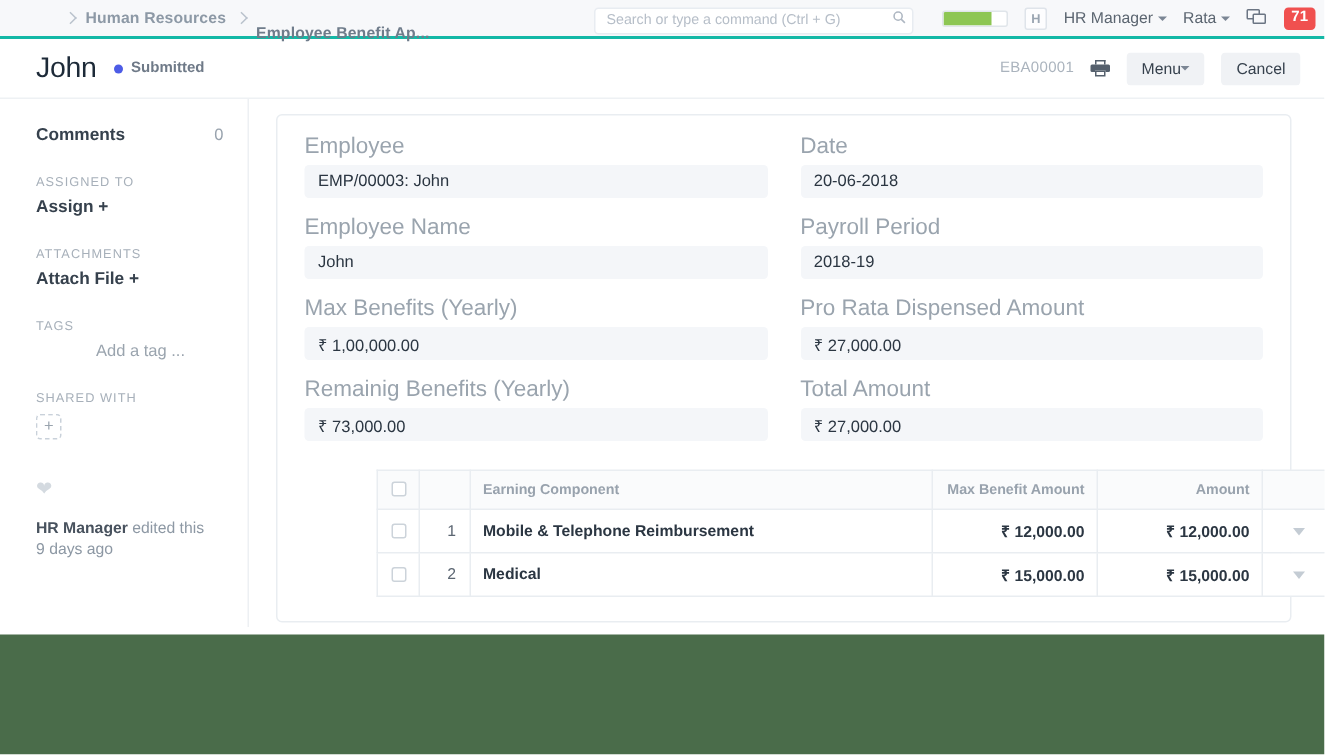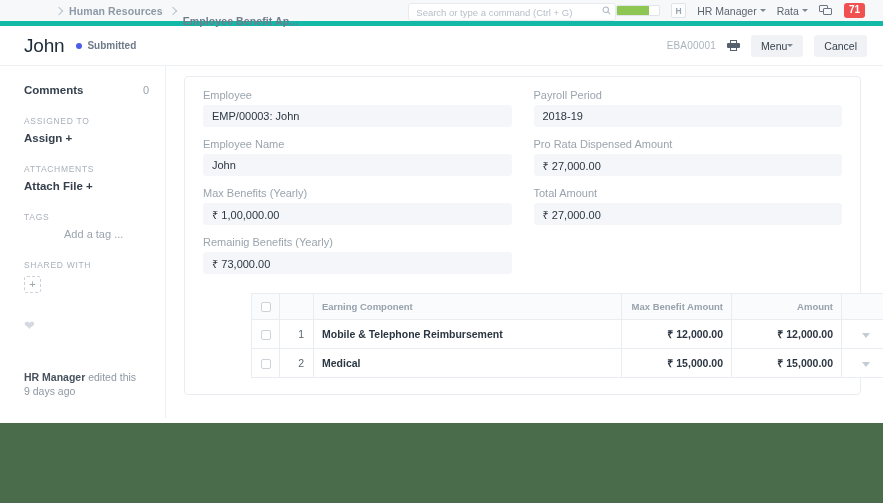--- a/index.html
+++ b/index.html
@@ -8,23 +8,23 @@
     font-family: "Liberation Sans", sans-serif;
     background: #ffffff;
     overflow: hidden;
   }
   .page { position: relative; width: 883px; height: 503px; background: #ffffff; }
 
   
   .navbar {
     height: 26px; width: 100%;
     background: #f7f8fa;
-    border-bottom: 5px solid #14b8a6;
+    border-bottom: 2px solid #14b8a6;
     display: flex; align-items: center;
-    padding: 0 16px;
+    padding: 0 4px;
   }
   .breadcrumb { display: flex; align-items: center; margin-left: 40px; gap: 7px; }
   .chev {
     width: 6px; height: 6px;
     border-top: 1.4px solid #b9c2cc;
     border-right: 1.4px solid #b9c2cc;
     transform: rotate(45deg);
     display: inline-block;
   }
   .bc-link {
@@ -157,37 +157,37 @@
   .side-action { font-size: 11.5px; font-weight: bold; color: #36414d; }
   .side-muted { font-size: 11px; color: #9aa4ae; margin-left: 40px; }
   .plus-box {
     width: 17px; height: 17px; margin-top: 2px;
     border: 1px dashed #c9d1da; border-radius: 3px;
     display: flex; align-items: center; justify-content: center;
     font-size: 11px; color: #9aa4ae; line-height: 1;
   }
   .heart { margin-top: 26px; font-size: 13px; color: #d4dae0; line-height: 1; }
   .edited {
-    margin-top: 38px; font-size: 10.5px; color: #8d98a4; line-height: 1.35;
+    margin-top: 13px; font-size: 10.5px; color: #8d98a4; line-height: 1.35;
   }
   .edited b { color: #48525e; }
 
   
   .main-area { flex: 1; padding: 10px 22px 0 18px; background: #ffffff; }
   .card {
     border: 1px solid #e9edf1; border-radius: 4px;
     background: #ffffff;
     padding: 12px 18px 16px 18px;
   }
   .form-grid {
     display: grid; grid-template-columns: 1fr 1fr; column-gap: 22px; row-gap: 0;
   }
   .field { margin-bottom: 11px; }
   .field-label {
-    font-size: 11px; color: #9aa4ae; margin-bottom: 4px; font-weight: normal;
+    font-size: 15px; color: #9aa4ae; margin-bottom: 4px; font-weight: normal;
   }
   .field-value {
     background: #f4f6f9; border-radius: 3px;
     height: 22px; display: flex; align-items: center;
     padding: 0 9px;
     font-size: 11px; font-weight: normal; color: #2b3642;
   }
 
   
   .table-wrap { margin-top: 8px; }
@@ -348,20 +348,24 @@
               <div class="field-label">Max Benefits (Yearly)</div>
               <div class="field-value">₹ 1,00,000.00</div>
             </div>
             <div class="field">
               <div class="field-label">Remainig Benefits (Yearly)</div>
               <div class="field-value">₹ 73,000.00</div>
             </div>
           </div>
 
           <div>
+            <div class="field">
+              <div class="field-label">Date</div>
+              <div class="field-value">20-06-2018</div>
+            </div>
             <div class="field">
               <div class="field-label">Payroll Period</div>
               <div class="field-value">2018-19</div>
             </div>
             <div class="field">
               <div class="field-label">Pro Rata Dispensed Amount</div>
               <div class="field-value">₹ 27,000.00</div>
             </div>
             <div class="field">
               <div class="field-label">Total Amount</div>

